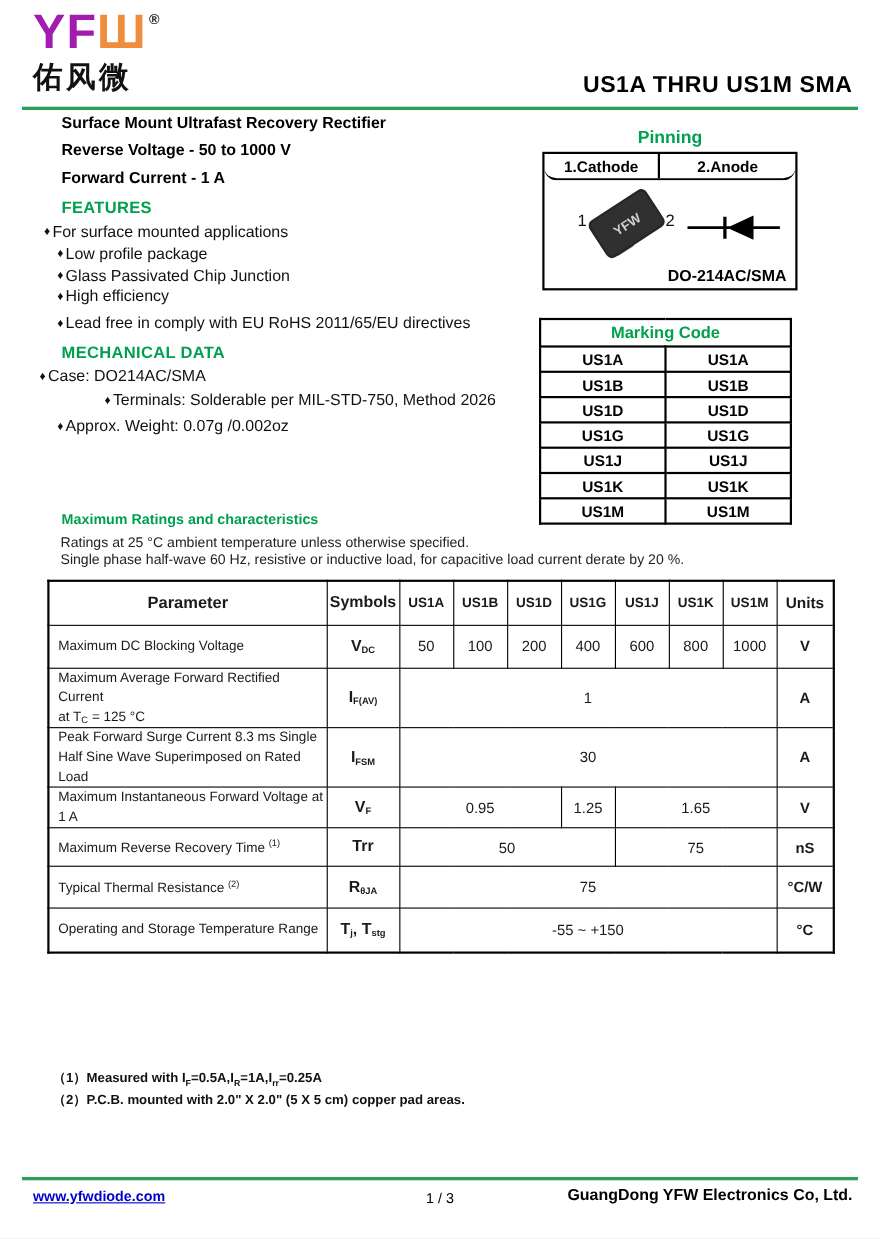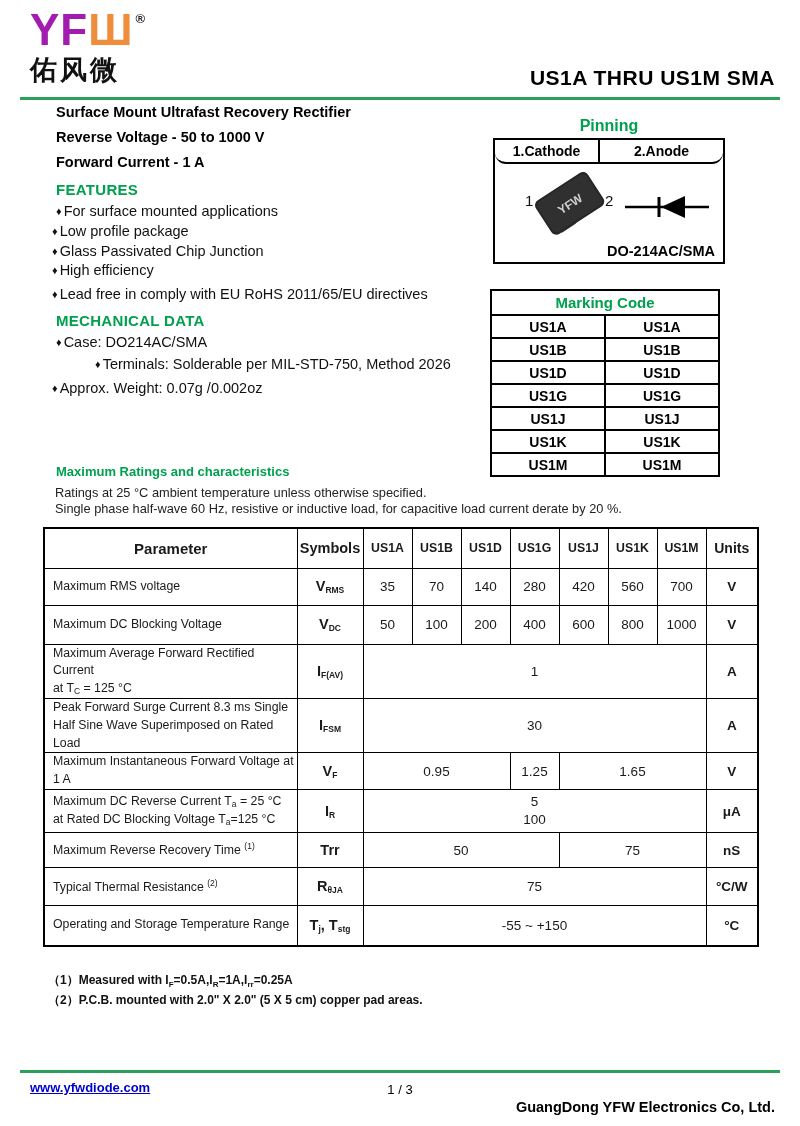--- a/index.html
+++ b/index.html
@@ -74,28 +74,28 @@
   </div>
 
   <div class="abs doc-title" style="right:25px;top:66px;">US1A THRU US1M  SMA</div>
   <div class="abs rule" style="left:20px;right:20px;top:97px;"></div>
 
   <div class="abs intro" style="left:56px;top:104px;">Surface Mount Ultrafast Recovery Rectifier</div>
   <div class="abs intro" style="left:56px;top:129px;">Reverse Voltage - 50 to 1000 V</div>
   <div class="abs intro" style="left:56px;top:154px;">Forward Current - 1 A</div>
 
   <div class="abs sec-h" style="left:56px;top:181px;">FEATURES</div>
-  <div class="abs li" style="left:56px;top:203px;"><span class="bullet">♦</span><span>For surface mounted applications</span></div>
+  <div class="abs li" style="left:40px;top:203px;"><span class="bullet">♦</span><span>For surface mounted applications</span></div>
   <div class="abs li" style="left:52px;top:223px;"><span class="bullet">♦</span><span>Low profile package</span></div>
   <div class="abs li" style="left:52px;top:243px;"><span class="bullet">♦</span><span>Glass Passivated Chip Junction</span></div>
   <div class="abs li" style="left:52px;top:262px;"><span class="bullet">♦</span><span>High efficiency</span></div>
   <div class="abs li" style="left:52px;top:286px;"><span class="bullet">♦</span><span>Lead free in comply with EU RoHS 2011/65/EU directives</span></div>
 
   <div class="abs sec-h" style="left:56px;top:312px;">MECHANICAL DATA</div>
-  <div class="abs li" style="left:56px;top:334px;"><span class="bullet">♦</span><span>Case: DO214AC/SMA</span></div>
+  <div class="abs li" style="left:36px;top:334px;"><span class="bullet">♦</span><span>Case: DO214AC/SMA</span></div>
   <div class="abs li" style="left:52px;top:356px;margin-left:43px;"><span class="bullet">♦</span><span>Terminals: Solderable per MIL-STD-750, Method 2026</span></div>
   <div class="abs li" style="left:52px;top:380px;"><span class="bullet">♦</span><span>Approx. Weight: 0.07g /0.002oz</span></div>
 
   <div class="abs pin-title" style="left:493px;top:117px;width:232px;">Pinning</div>
   <div class="abs pin-box" style="left:493px;top:138px;">
     <div class="pin-head">
       <div class="pin-cell c1">1.Cathode</div>
       <div class="pin-cell c2">2.Anode</div>
     </div>
     <div class="pin-body">
@@ -180,32 +180,20 @@
       <td class="hdr-sym">Symbols</td>
       <td class="hdr-type">US1A</td>
       <td class="hdr-type">US1B</td>
       <td class="hdr-type">US1D</td>
       <td class="hdr-type">US1G</td>
       <td class="hdr-type">US1J</td>
       <td class="hdr-type">US1K</td>
       <td class="hdr-type">US1M</td>
       <td class="hdr-units">Units</td>
     </tr>
-    <tr class="rh2">
-      <td class="param"><span>Maximum RMS voltage</span></td>
-      <td class="sym"><span>V</span><sub>RMS</sub></td>
-      <td>35</td>
-      <td>70</td>
-      <td>140</td>
-      <td>280</td>
-      <td>420</td>
-      <td>560</td>
-      <td>700</td>
-      <td class="unit">V</td>
-    </tr>
     <tr class="rh3">
       <td class="param"><span>Maximum DC Blocking Voltage</span></td>
       <td class="sym"><span>V</span><sub>DC</sub></td>
       <td>50</td>
       <td>100</td>
       <td>200</td>
       <td>400</td>
       <td>600</td>
       <td>800</td>
       <td>1000</td>
@@ -224,29 +212,20 @@
       <td class="unit">A</td>
     </tr>
     <tr class="rh6">
       <td class="param"><span>Maximum Instantaneous Forward Voltage at 1 A</span></td>
       <td class="sym"><span>V</span><sub>F</sub></td>
       <td colspan="3">0.95</td>
       <td>1.25</td>
       <td colspan="3">1.65</td>
       <td class="unit">V</td>
     </tr>
-    <tr class="rh7">
-      <td class="param"><span>Maximum DC Reverse Current   T</span><sub>a</sub><span> = 25 °C</span><br><span>at Rated DC Blocking Voltage    T</span><sub>a</sub><span>=125 °C</span></td>
-      <td class="sym"><span>I</span><sub>R</sub></td>
-      <td colspan="7" class="ir-stack">
-        <div>5</div>
-        <div>100</div>
-      </td>
-      <td class="unit">μA</td>
-    </tr>
     <tr class="rh8">
       <td class="param"><span>Maximum Reverse Recovery Time </span><sup>(1)</sup></td>
       <td class="sym"><span>Trr</span></td>
       <td colspan="4">50</td>
       <td colspan="3">75</td>
       <td class="unit">nS</td>
     </tr>
     <tr class="rh9">
       <td class="param"><span>Typical Thermal Resistance </span><sup>(2)</sup></td>
       <td class="sym"><span>R</span><sub>θJA</sub></td>
@@ -261,15 +240,15 @@
     </tr>
   </tbody>
     </table>
 
   <div class="abs footnote" style="left:48px;top:972px;"><span>（1）Measured with I</span><sub>F</sub><span>=0.5A,I</span><sub>R</sub><span>=1A,I</span><sub>rr</sub><span>=0.25A</span></div>
   <div class="abs footnote" style="left:48px;top:992px;"><span>（2）P.C.B. mounted with 2.0" X 2.0" (5 X 5 cm) copper pad areas.</span></div>
 
   <div class="abs rule" style="left:20px;right:20px;top:1070px;"></div>
   <div class="abs page-num" style="left:0;right:0;top:1082px;">1 / 3</div>
   <a class="abs site-link" href="#" style="left:30px;top:1080px;">www.yfwdiode.com</a>
-  <div class="abs company" style="right:25px;top:1079px;margin-top:20px;">GuangDong YFW Electronics Co, Ltd.</div>
+  <div class="abs company" style="right:25px;top:1079px;">GuangDong YFW Electronics Co, Ltd.</div>
 
 </div>
 
 </body></html>

